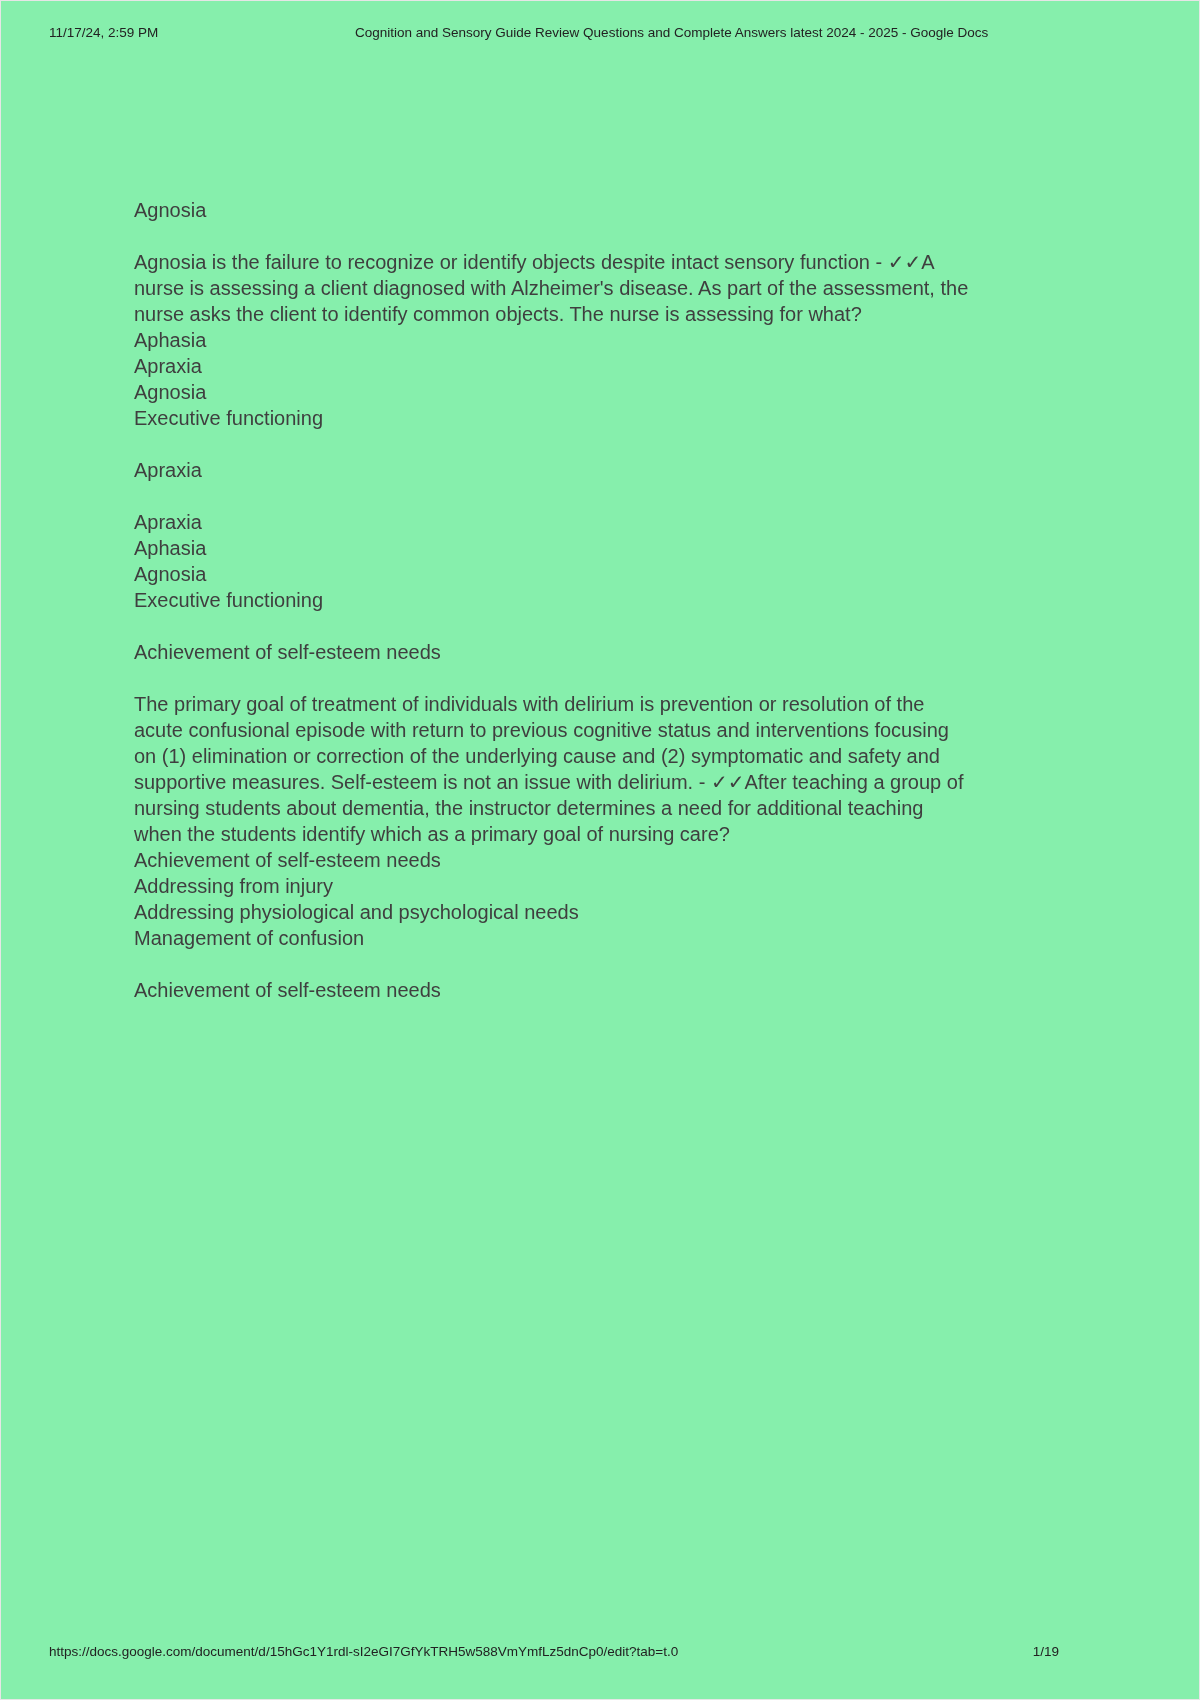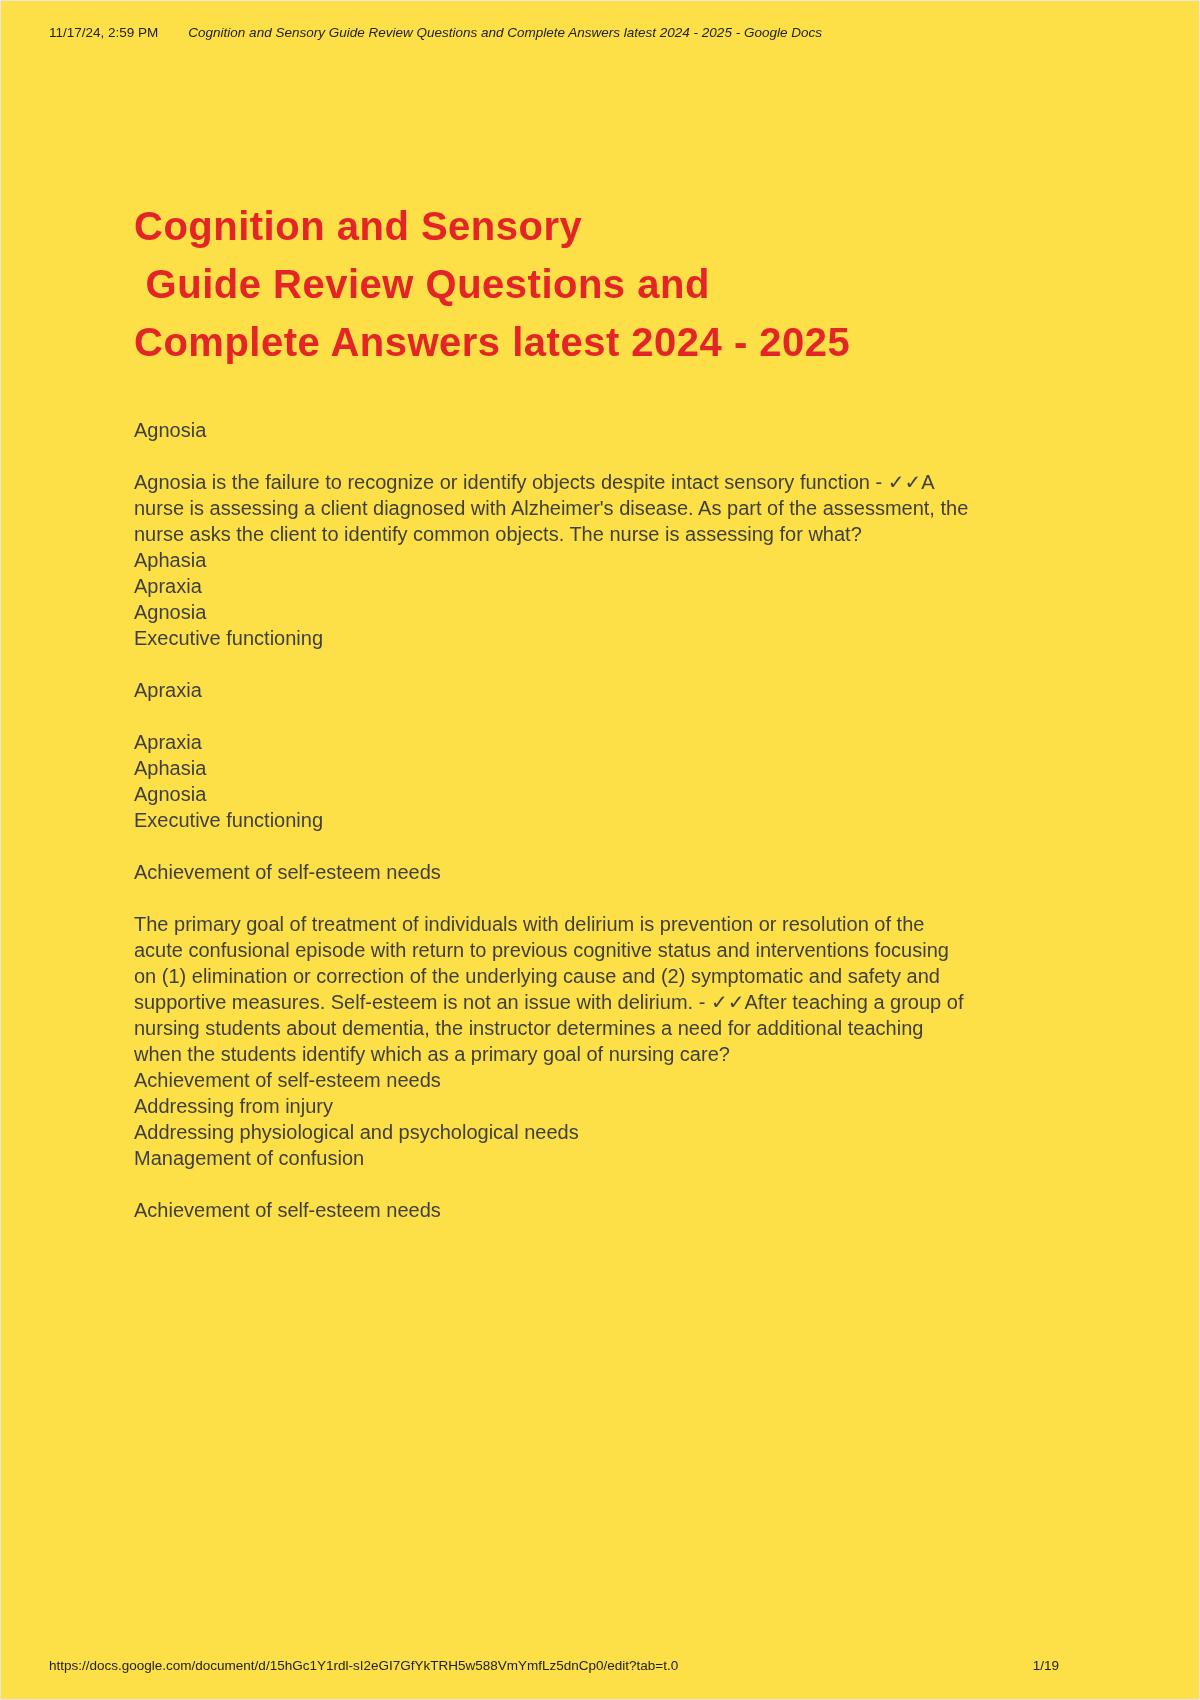--- a/index.html
+++ b/index.html
@@ -8,21 +8,21 @@
     width: 1200px;
     height: 1700px;
     background: #ffffff;
     font-family: "Liberation Sans", sans-serif;
   }
 
   .page {
     position: relative;
     width: 1200px;
     height: 1700px;
-    background: #fde047;
+    background: #86efac;
     overflow: hidden;
     border: 1px solid #e6e6e6;
     padding-left: 32px;
   }
 
   
   .print-header {
     position: absolute;
     top: 24px;
     left: 48px;
@@ -31,30 +31,29 @@
     align-items: baseline;
     font-size: 13.5px;
     color: #222222;
   }
   .print-header .datetime {
     white-space: nowrap;
     margin-right: 30px;
   }
   .print-header .doc-title {
     flex: 1;
-    text-align: left;
+    text-align: center;
     white-space: nowrap;
     overflow: hidden;
-    font-style: italic;
   }
 
   
   .print-footer {
     position: absolute;
-    bottom: 26px;
+    bottom: 40px;
     left: 48px;
     right: 44px;
     display: flex;
     justify-content: space-between;
     align-items: baseline;
     font-size: 13.5px;
     color: #222222;
   }
   .print-footer .footer-url {
     white-space: nowrap;
@@ -96,25 +95,20 @@
 <body>
 
 <div class="page">
 
   <div class="print-header">
     <span class="datetime">11/17/24, 2:59 PM</span>
     <span class="doc-title">Cognition and Sensory Guide Review Questions and Complete Answers latest 2024 - 2025 - Google Docs</span>
   </div>
 
   <div class="content">
-    <div class="doc-title-block" style="color: rgb(228, 37, 39);">
-        <div class="title-line">Cognition and Sensory</div>
-        <div class="title-line"> Guide Review Questions and</div>
-        <div class="title-line">Complete Answers latest 2024 - 2025</div>
-      </div>
 
     <div class="blocks" style="color: rgb(63, 63, 63);">
         <div class="block">
           <div class="line">Agnosia</div>
         </div>
         <div class="block">
           <div class="line">Agnosia is the failure to recognize or identify objects despite intact sensory function - ✓✓A nurse is assessing a client diagnosed with Alzheimer's disease. As part of the assessment, the nurse asks the client to identify common objects. The nurse is assessing for what?</div>
           <div class="line">Aphasia</div>
           <div class="line">Apraxia</div>
           <div class="line">Agnosia</div>

